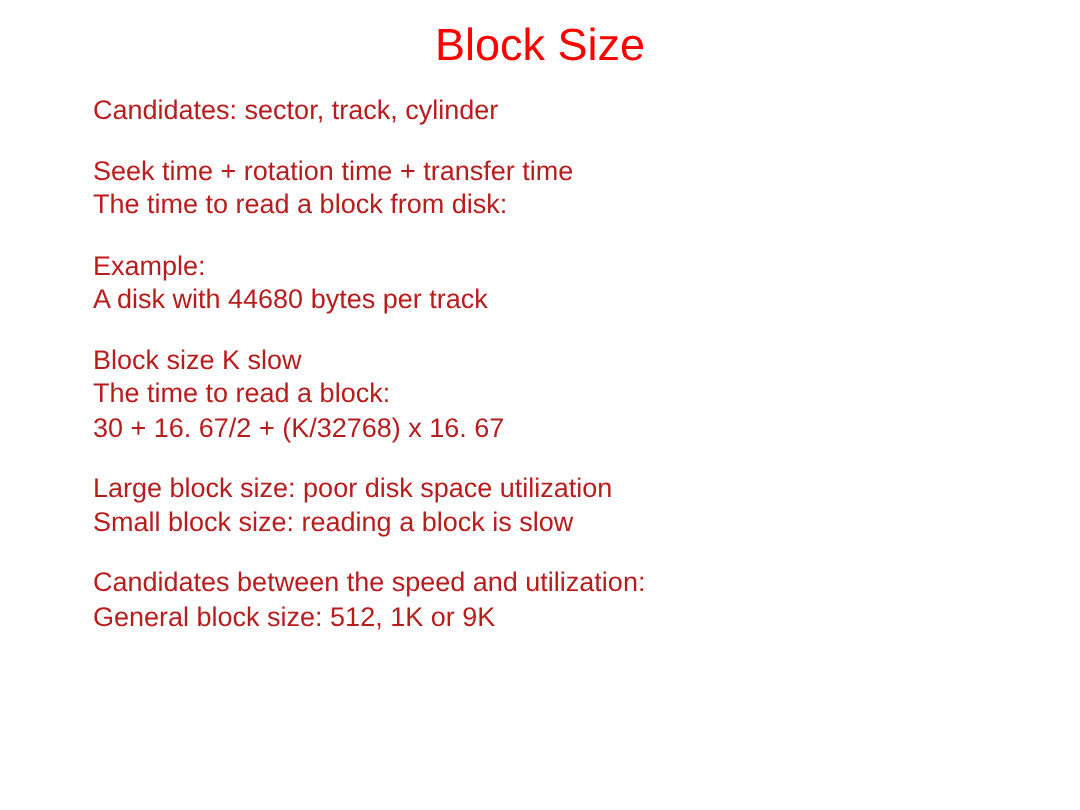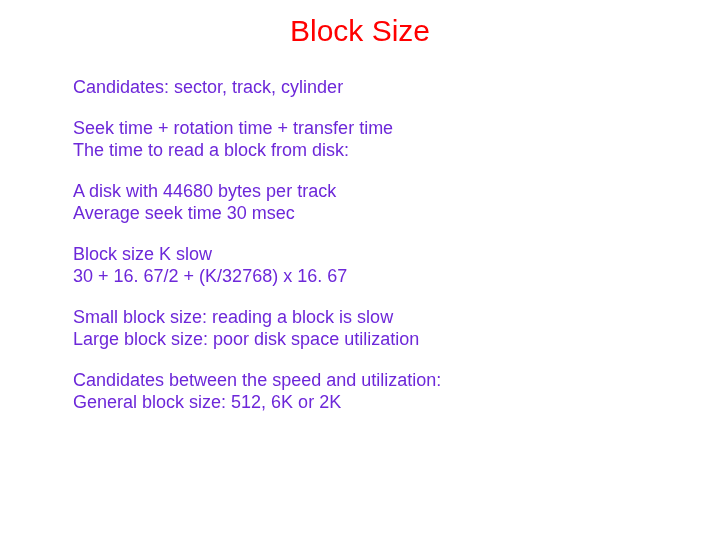--- a/index.html
+++ b/index.html
@@ -22,27 +22,26 @@
     top: 14px;
     left: 0;
     width: 720px;
     text-align: center;
     font-size: 30px;
     color: #ff0000;
     font-weight: normal;
   }
   .body {
     position: absolute;
-    top: 76px;
+    top: 62px;
     left: 62px;
     width: 596px;
     font-size: 18px;
     line-height: 1.25;
-    color: #6d28d9;
-    margin-left: 11px;
+    color: #b91c1c;
   }
   .para {
     margin-bottom: 18px;
   }
   .line {
     display: block;
   }
 </style>
 </head>
 <body>
@@ -55,33 +54,34 @@
     <div class="para">
       <span class="line">Candidates: sector, track, cylinder</span>
     </div>
 
     <div class="para">
       <span class="line">Seek time + rotation time + transfer time</span>
       <span class="line">The time to read a block from disk:</span>
     </div>
 
     <div class="para">
+      <span class="line">Example:</span>
       <span class="line">A disk with 44680 bytes per track</span>
-      <span class="line">Average seek time 30 msec</span>
     </div>
 
     <div class="para">
       <span class="line">Block size K slow</span>
+      <span class="line">The time to read a block:</span>
       <span class="line">30 + 16. 67/2 + (K/32768) x 16. 67</span>
     </div>
 
     <div class="para">
+      <span class="line">Large block size: poor disk space utilization</span>
       <span class="line">Small block size: reading a block is slow</span>
-      <span class="line">Large block size: poor disk space utilization</span>
     </div>
 
     <div class="para">
       <span class="line">Candidates between the speed and utilization:</span>
-      <span class="line">General block size: 512, 6K or 2K</span>
+      <span class="line">General block size: 512, 1K or 9K</span>
     </div>
 
   </div>
 </div>
 
 </body></html>

